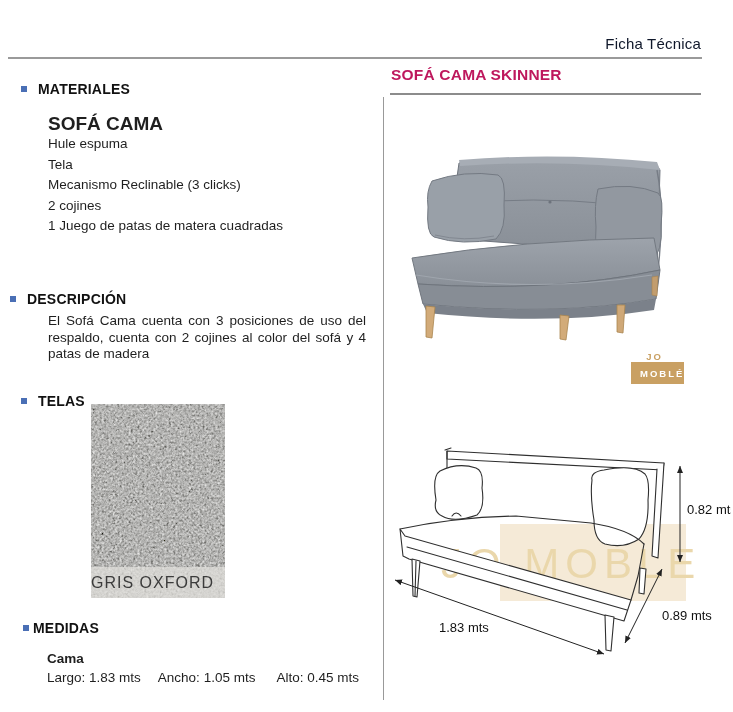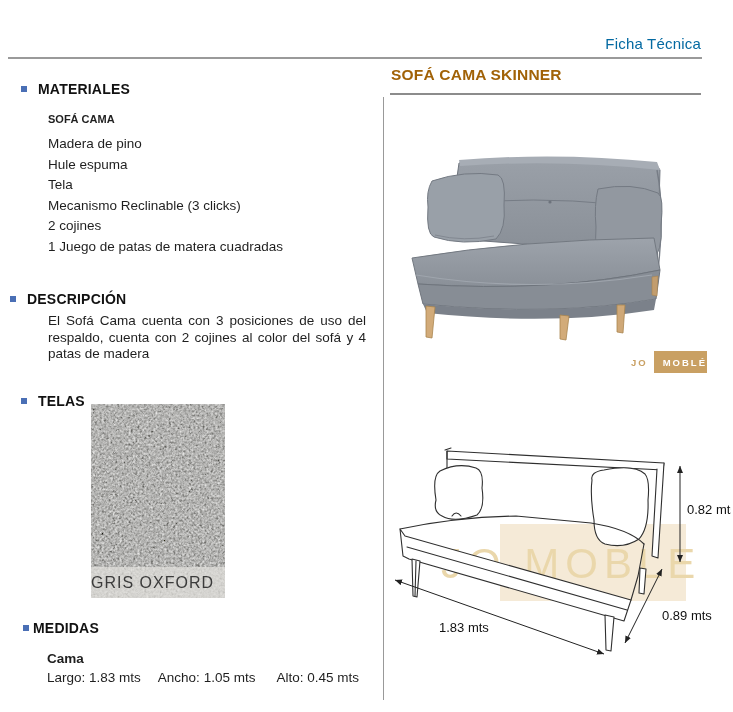--- a/index.html
+++ b/index.html
@@ -8,39 +8,39 @@
     font-family: "Liberation Sans", sans-serif;
     color: #1f1f1f;
     width: 733px; height: 712px;
     position: relative; overflow: hidden;
   }
   .page { position: absolute; left: 0; top: 0; width: 733px; height: 712px; background: #fff; }
 
   
   .ficha-title {
     position: absolute; top: 35px; left: 0; width: 701px;
-    text-align: right; font-size: 15px; color: #0369a1; letter-spacing: .2px;
+    text-align: right; font-size: 15px; color: #0f172a; letter-spacing: .2px;
   }
   .header-rule { position: absolute; top: 57px; left: 8px; width: 694px; height: 2px; background: #9a9a9a; }
 
   
   .col-divider { position: absolute; left: 383px; top: 97px; width: 1px; height: 603px; background: #999; }
 
   
   .section-head { position: absolute; display: flex; align-items: center; }
   .bullet { width: 6px; height: 6px; background: #4a6fb5; display: inline-block; margin-right: 11px; flex: 0 0 auto; }
   .section-head .label { font-size: 14px; font-weight: bold; color: #111; letter-spacing: .2px; }
 
   .materiales-head { left: 21px; top: 81px; }
   .descripcion-head { left: 10px; top: 291px; }
   .telas-head { left: 21px; top: 393px; }
   .medidas-head { left: 23px; top: 620px; }
   .medidas-head .bullet { margin-right: 4px; }
 
-  .mat-sub { position: absolute; left: 48px; top: 113px; font-size: 11px; font-weight: bold; }
+  .mat-sub { position: absolute; left: 48px; top: 113px; font-size: 19px; font-weight: bold; }
   .mat-list { position: absolute; left: 48px; top: 134px; font-size: 13.5px; }
   .mat-list .mat-item { line-height: 20.6px; white-space: nowrap; }
 
   .desc-body {
     position: absolute; left: 48px; top: 313px; width: 318px;
     font-size: 13.5px; line-height: 16.6px; text-align: justify;
   }
 
   
   .swatch { position: absolute; left: 91px; top: 404px; width: 134px; height: 194px; overflow: hidden; }
@@ -58,27 +58,27 @@
   
   .cama-sub { position: absolute; left: 47px; top: 651px; font-size: 13.5px; font-weight: bold; text-align: right; }
   .dims-row { position: absolute; left: 47px; top: 670px; font-size: 13.5px; display: flex; white-space: nowrap; }
   .dims-row .dim-pair { margin-right: 17px; }
   .dims-row .dim-pair:nth-child(2) { margin-right: 21px; }
   .dim-label { font-weight: normal; }
 
   
   .product-title {
     position: absolute; left: 391px; top: 66px;
-    font-size: 15.5px; font-weight: bold; color: #a16207; letter-spacing: .2px;
+    font-size: 15.5px; font-weight: bold; color: #be185d; letter-spacing: .2px;
   }
   .title-rule { position: absolute; left: 390px; top: 93px; width: 311px; height: 2px; background: #8c8c8c; }
 
   .sofa-photo { position: absolute; left: 402px; top: 147px; width: 278px; height: 196px; }
 
-  .brand-logo { position: absolute; left: 631px; top: 351px; display: flex; align-items: center; }
+  .brand-logo { position: absolute; left: 631px; top: 351px; display: flex; align-items: center; flex-direction: column; }
   .brand-prefix { color: #c9a063; font-size: 9.5px; letter-spacing: 2px; margin-right: 6px; font-weight: bold; }
   .brand-box {
     background: #c9a063; color: #ffffff; font-size: 9.5px; letter-spacing: 2px; font-weight: bold;
     padding: 6px 0 5px 9px;
   }
 
   .sofa-drawing { position: absolute; left: 386px; top: 406px; width: 345px; height: 298px; }
   .sofa-drawing text { font-family: "Liberation Sans", sans-serif; }
   .wm-text { font-family: "Liberation Serif", serif; }
 </style>
@@ -91,21 +91,20 @@
   <div class="header-rule"></div>
 
   <div class="col-divider"></div>
 
   <div class="section-head materiales-head">
     <span class="bullet"></span>
     <span class="label">MATERIALES</span>
   </div>
   <div class="mat-sub">SOFÁ CAMA</div>
   <div class="mat-list">
-    <div class="mat-item">Madera de pino</div>
     <div class="mat-item">Hule espuma</div>
     <div class="mat-item">Tela</div>
     <div class="mat-item">Mecanismo Reclinable (3 clicks)</div>
     <div class="mat-item">2 cojines</div>
     <div class="mat-item">1 Juego de patas de matera cuadradas</div>
   </div>
 
   <div class="section-head descripcion-head">
     <span class="bullet"></span>
     <span class="label">DESCRIPCIÓN</span>

